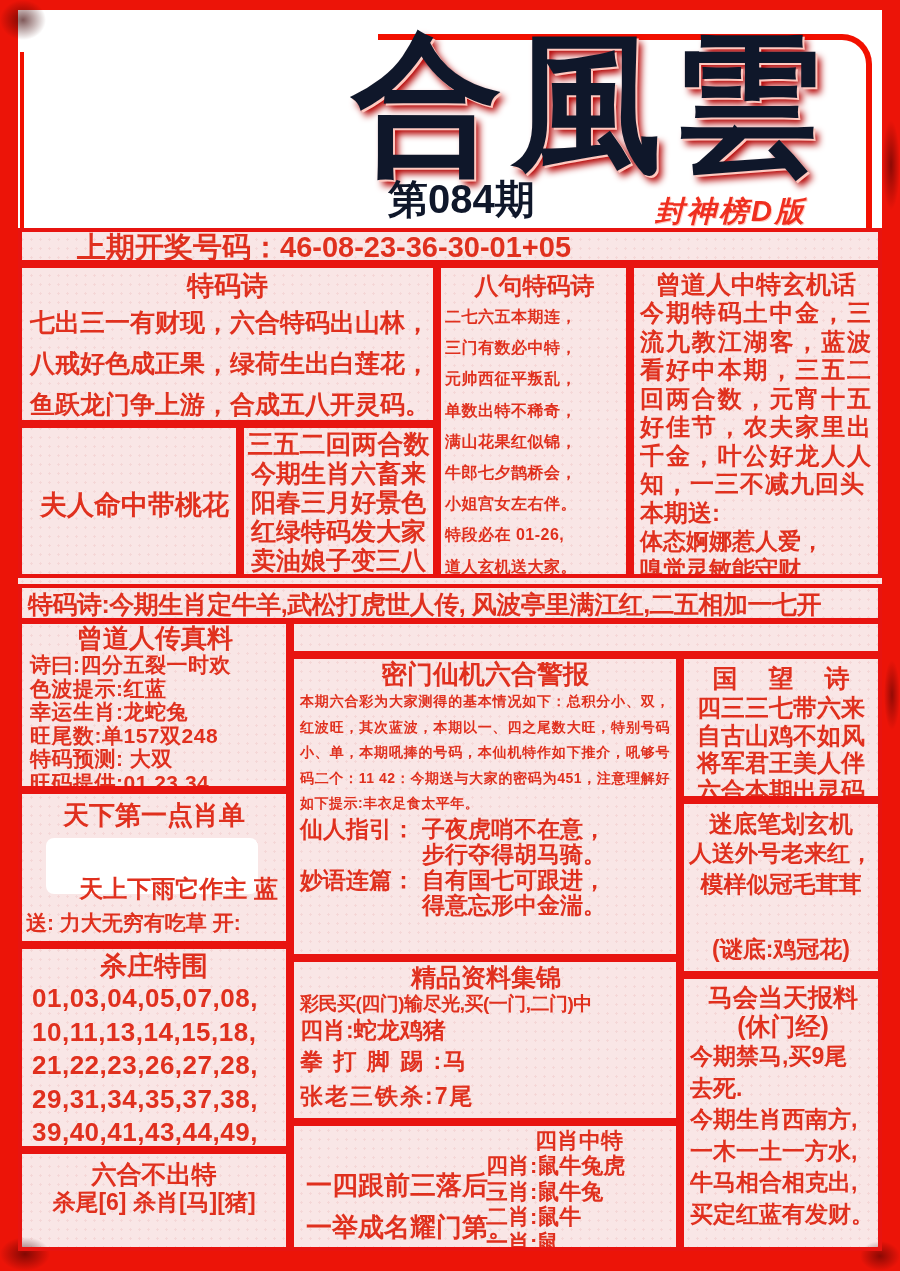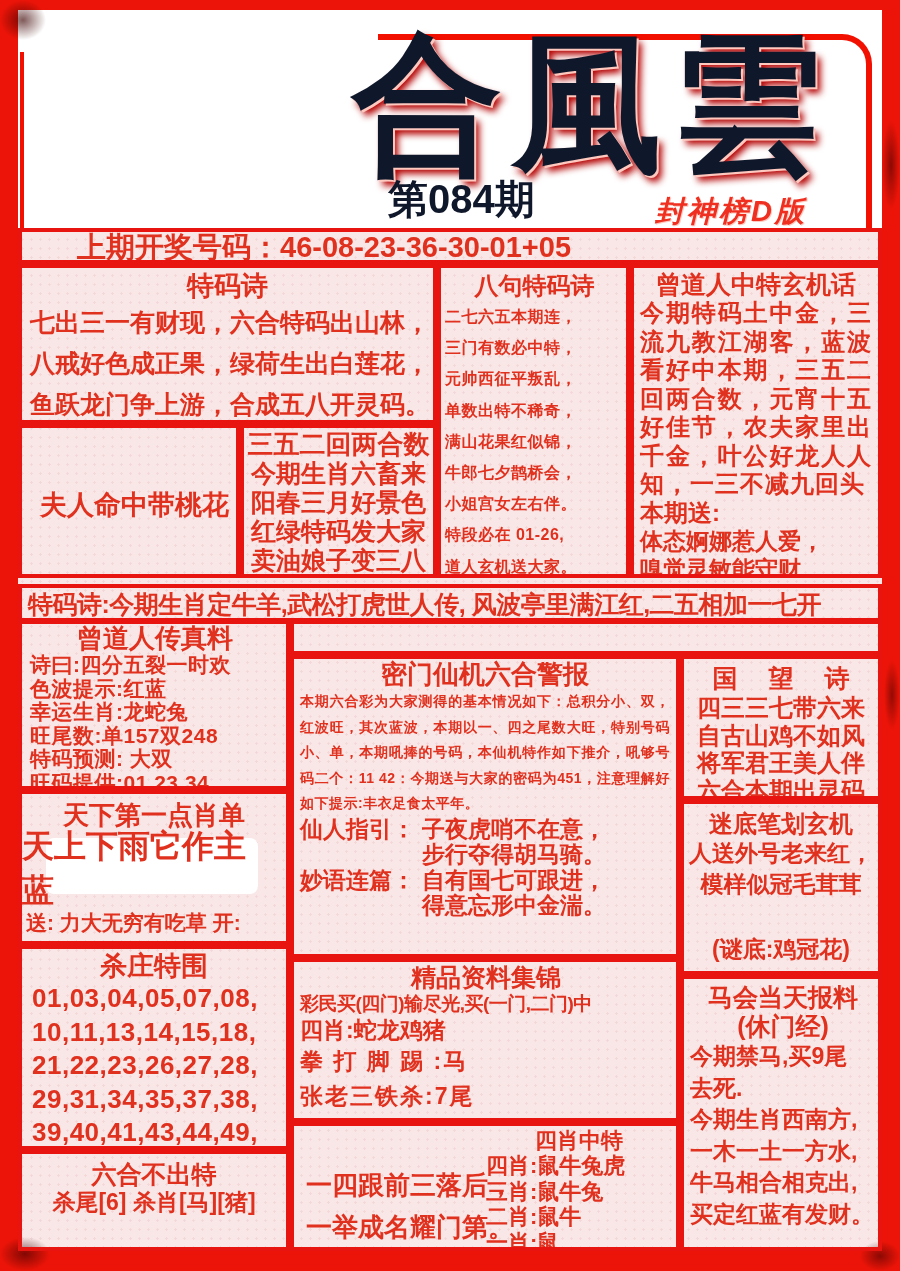--- a/index.html
+++ b/index.html
@@ -64,21 +64,21 @@
   #zeng-xuanji .ln{font-size:23px;line-height:28.5px;}
   
   #strip{left:18px;top:578px;width:864px;height:40px;font-size:25px;line-height:33px;padding-left:6px;letter-spacing:-0.5px;white-space:nowrap;margin-top:6px;}
   
   #zeng-zhenliao{left:18px;top:618px;width:272px;height:172px;padding:2px 6px 0 8px;}
   #zeng-zhenliao .ttl{font-size:26px;line-height:29px;}
   #zeng-zhenliao .ln{font-size:21px;line-height:23.6px;letter-spacing:0.5px;}
   #tianxia{left:18px;top:790px;width:272px;height:155px;}
   #tianxia .ttl{font-size:26px;line-height:30px;padding-top:6px;}
   #tianxia .whitebox{position:absolute;left:24px;top:44px;width:212px;height:56px;background:#fff;border-radius:8px;}
-  #tianxia .hint{position:absolute;right:8px;bottom:28px;font-size:32px;}
+  #tianxia .hint{position:absolute;right:8px;bottom:36px;font-size:24px;}
   #tianxia .send{position:absolute;left:4px;bottom:4px;font-size:21px;white-space:nowrap;}
   #shazhuang{left:18px;top:945px;width:272px;height:205px;padding:2px 0 0 10px;}
   #shazhuang .ttl{font-size:27px;line-height:31px;padding-right:10px;}
   #shazhuang .ln{font-size:26px;line-height:33.6px;letter-spacing:0.5px;}
   #buchute{left:18px;top:1150px;width:272px;height:101px;padding-top:6px;}
   #buchute .ttl{font-size:25px;line-height:28px;}
   #buchute .ln{font-size:23px;line-height:28px;text-align:center;}
   
   #bose{left:290px;top:618px;width:592px;height:37px;font-size:24px;line-height:30px;padding-left:10px;white-space:pre;}
   #mimen{left:290px;top:655px;width:390px;height:303px;padding:1px 6px 0 6px;}

